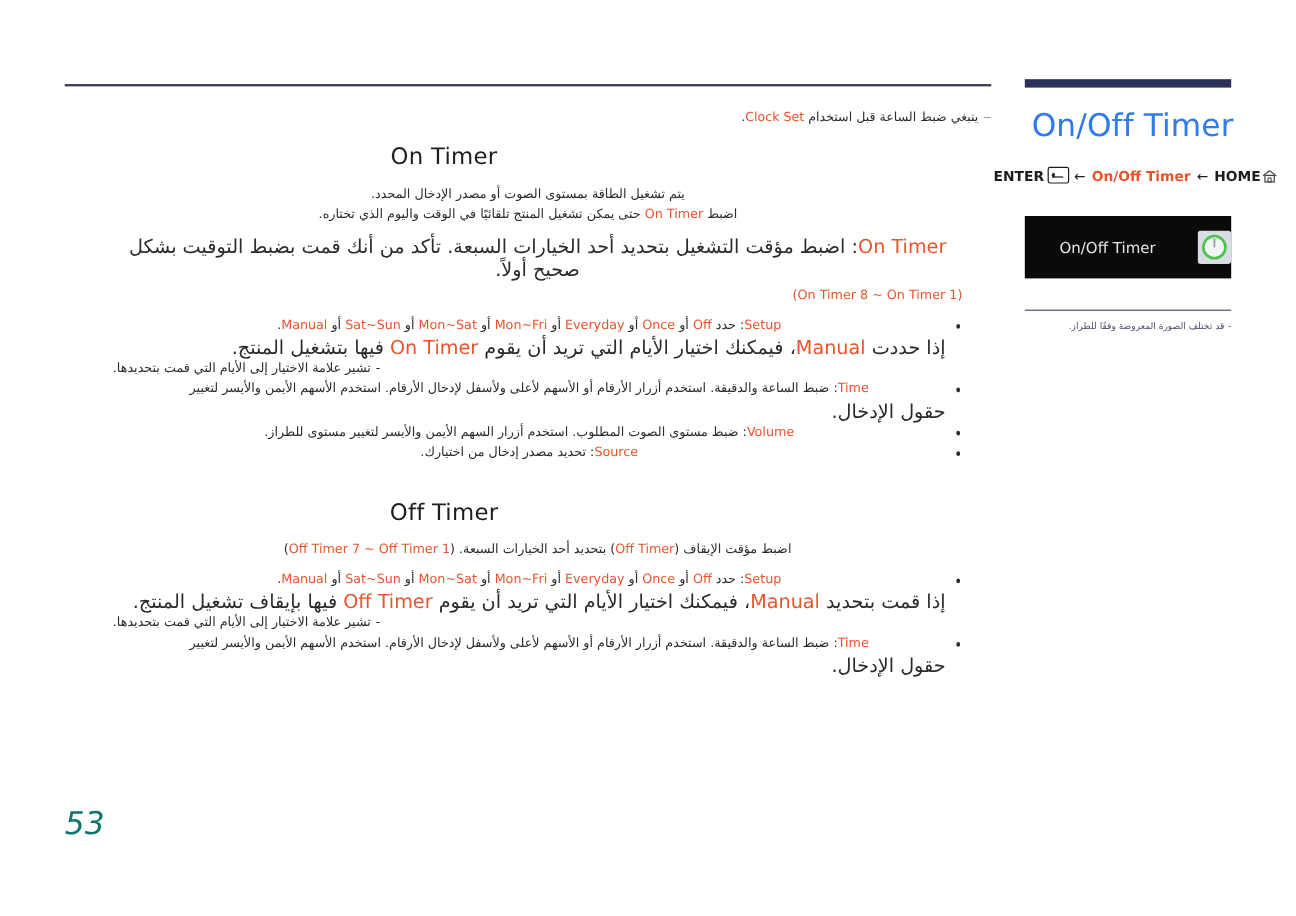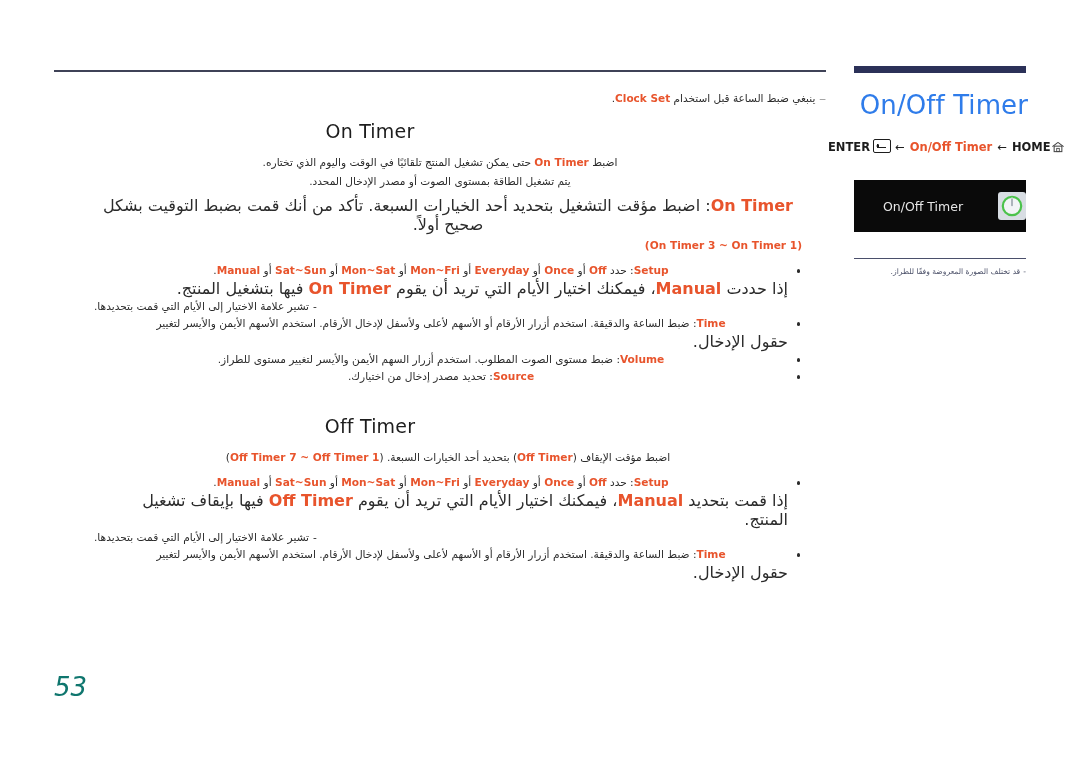--- a/index.html
+++ b/index.html
@@ -242,21 +242,21 @@
     padding-right: 14px;
     text-align: right;
   }
   .subbullet {
     padding-right: 28px;
     text-align: left;
   }
   .subbullet .dash { margin-left: 4px; }
 
   .hl { color: #e8542c; }
-  .ltr { direction: ltr; unicode-bidi: isolate; display: inline-block; font-weight: bold; }
+  .ltr { direction: ltr; unicode-bidi: isolate; display: inline-block; }
 
   .spacer-sm { height: 6px; }
 
   
   .page-number {
     position: absolute;
     left: 54px;
     top: 672px;
     font-size: 26px;
     color: #0f766e;
@@ -303,33 +303,33 @@
 </div>
 
 <div class="main-col">
 
   <div class="intro-note">
     <span class="dash">‒</span><span>ينبغي ضبط الساعة قبل استخدام </span><span class="hl ltr">Clock Set</span><span>.</span>
   </div>
 
   <h2 class="section-head">On Timer</h2>
 
+  <p class="body">يتم تشغيل الطاقة بمستوى الصوت أو مصدر الإدخال المحدد.</p>
   <p class="body tight">
     <span>اضبط </span><span class="hl ltr">On Timer</span><span> حتى يمكن تشغيل المنتج تلقائيًا في الوقت واليوم الذي تختاره.</span>
   </p>
-  <p class="body">يتم تشغيل الطاقة بمستوى الصوت أو مصدر الإدخال المحدد.</p>
 
   <div class="spacer-sm"></div>
 
   <div class="blk">
 
     <div class="lead-line">
       <span class="hl ltr">On Timer</span><span>: اضبط مؤقت التشغيل بتحديد أحد الخيارات السبعة. تأكد من أنك قمت بضبط التوقيت بشكل صحيح أولاً.</span>
     </div>
-    <div class="paren-line hl ltr">(On Timer 3 ~ On Timer 1)</div>
+    <div class="paren-line hl ltr">(On Timer 8 ~ On Timer 1)</div>
 
     
     <div class="bullet">
       <span class="hl ltr">Setup</span><span>: حدد </span><span><span class="hl ltr">Off</span><span> أو </span><span class="hl ltr">Once</span><span> أو </span><span class="hl ltr">Everyday</span><span> أو </span><span class="hl ltr">Mon~Fri</span><span> أو </span><span class="hl ltr">Mon~Sat</span><span> أو </span><span class="hl ltr">Sat~Sun</span><span> أو </span><span class="hl ltr">Manual</span></span><span>.</span>
     </div>
     <div class="cont">
       <span>إذا حددت </span><span class="hl ltr">Manual</span><span>، فيمكنك اختيار الأيام التي تريد أن يقوم </span><span class="hl ltr">On Timer</span><span> فيها بتشغيل المنتج.</span>
     </div>
     <div class="subbullet">
       <span class="dash">-</span><span>تشير علامة الاختيار إلى الأيام التي قمت بتحديدها.</span>

